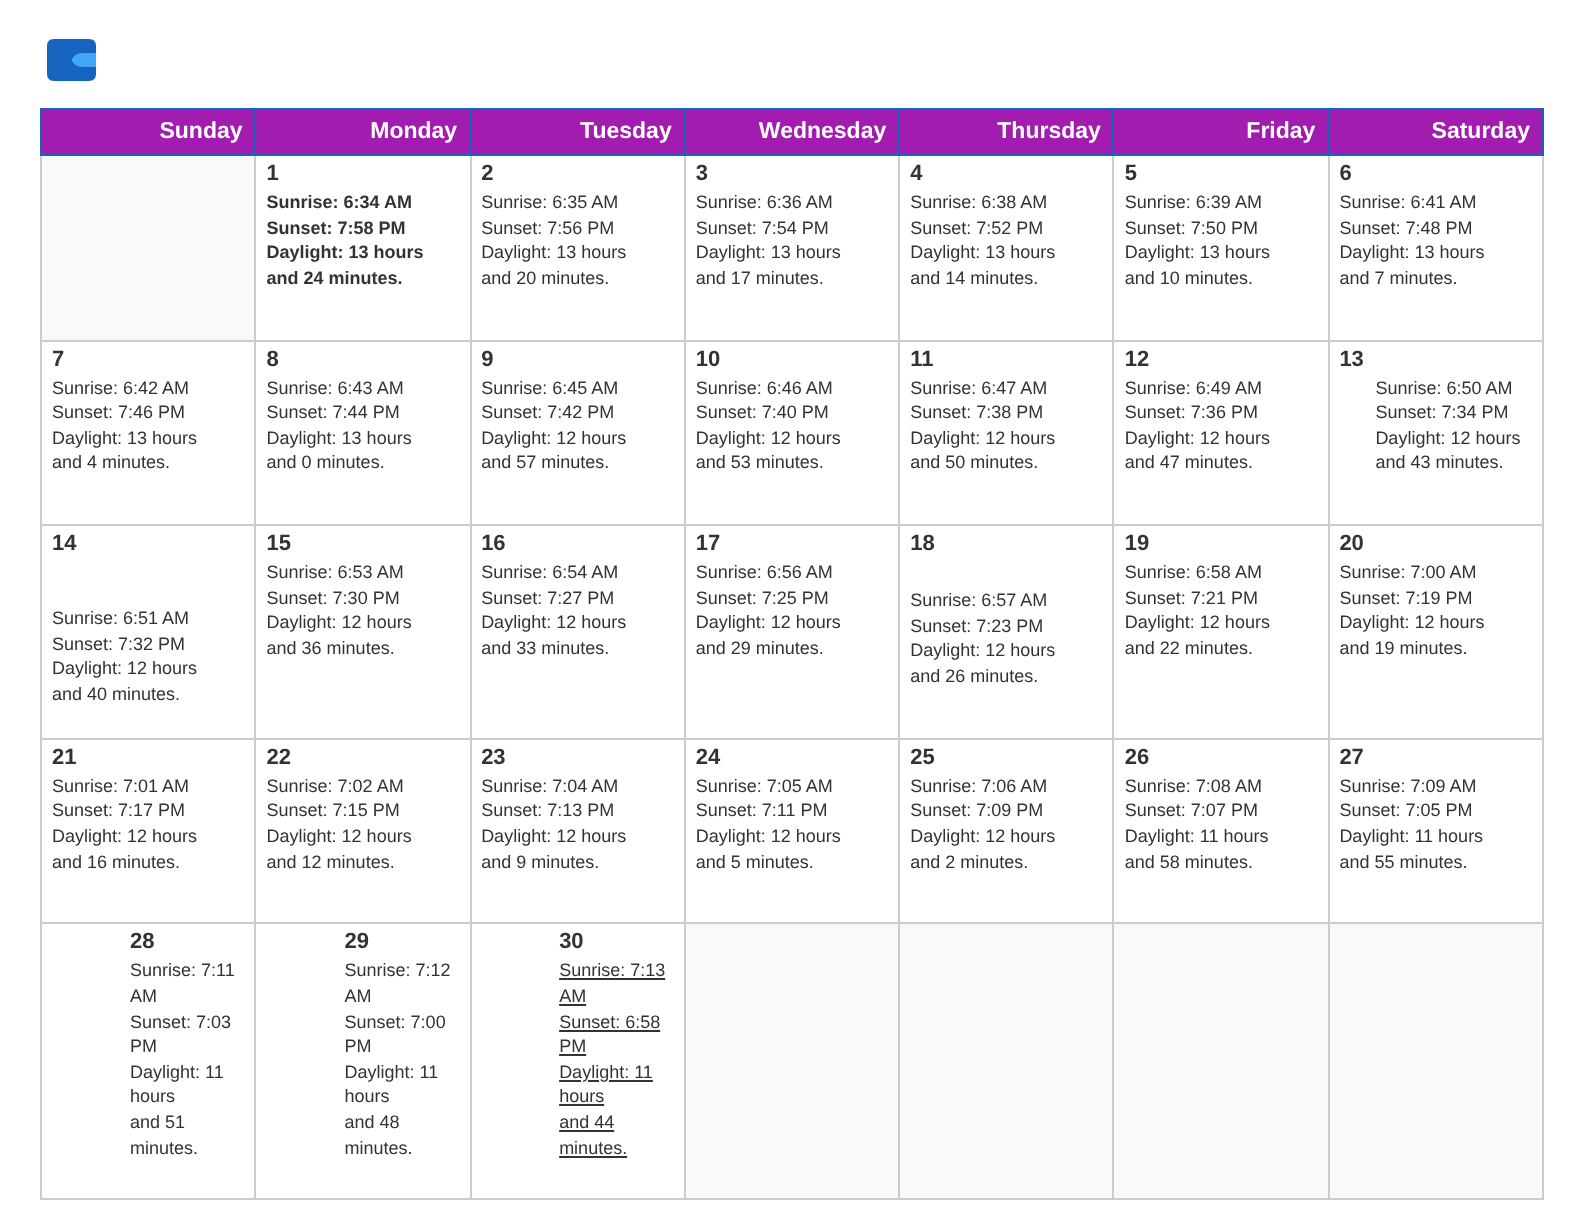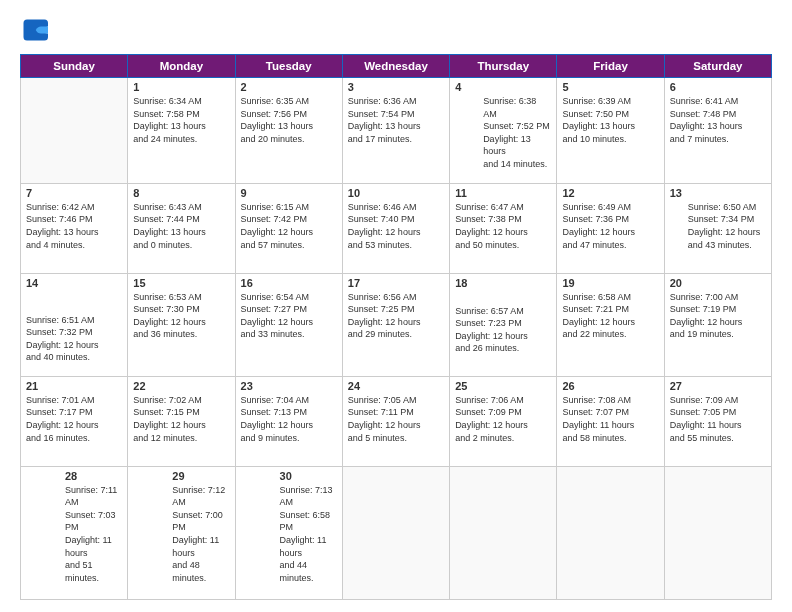--- a/index.html
+++ b/index.html
@@ -52,27 +52,27 @@
     .location {
       font-size: 14px;
       color: #555;
     }
     .calendar {
       width: 100%;
       border-collapse: collapse;
       flex: 1;
     }
     .calendar th {
-      background: #701a75;
+      background: #a21caf;
       color: #fff;
       font-size: 11.5px;
       font-weight: bold;
       padding: 5px 6px;
       border: 1px solid #1565c0;
-      text-align: center;
+      text-align: right;
     }
     .calendar td {
       border: 1px solid #ccc;
       vertical-align: top;
       padding: 3px 5px;
       font-size: 9.5px;
       color: #333;
       width: calc(100% / 7);
       height: 82px;
     }
@@ -126,42 +126,42 @@
           <th>Thursday</th>
           <th>Friday</th>
           <th>Saturday</th>
         </tr>
     </thead>
     <tbody id="calendar-body">
     <tr>
           <td class="empty-cell"></td>
           <td>
             <span class="day-number">1</span>
-            <div class="day-info" style="white-space: pre-line;">Sunrise: 6:34 AM
+            <div class="day-info" style="white-space: pre-line; font-weight: bold;">Sunrise: 6:34 AM
 Sunset: 7:58 PM
 Daylight: 13 hours
 and 24 minutes.</div>
           </td>
           <td>
             <span class="day-number">2</span>
             <div class="day-info" style="white-space: pre-line;">Sunrise: 6:35 AM
 Sunset: 7:56 PM
 Daylight: 13 hours
 and 20 minutes.</div>
           </td>
           <td>
             <span class="day-number">3</span>
             <div class="day-info" style="white-space: pre-line;">Sunrise: 6:36 AM
 Sunset: 7:54 PM
 Daylight: 13 hours
 and 17 minutes.</div>
           </td>
           <td>
             <span class="day-number">4</span>
-            <div class="day-info" style="white-space: pre-line; margin-left: 28px;">Sunrise: 6:38 AM
+            <div class="day-info" style="white-space: pre-line;">Sunrise: 6:38 AM
 Sunset: 7:52 PM
 Daylight: 13 hours
 and 14 minutes.</div>
           </td>
           <td>
             <span class="day-number">5</span>
             <div class="day-info" style="white-space: pre-line;">Sunrise: 6:39 AM
 Sunset: 7:50 PM
 Daylight: 13 hours
 and 10 minutes.</div>
@@ -184,21 +184,21 @@
           </td>
           <td>
             <span class="day-number">8</span>
             <div class="day-info" style="white-space: pre-line;">Sunrise: 6:43 AM
 Sunset: 7:44 PM
 Daylight: 13 hours
 and 0 minutes.</div>
           </td>
           <td>
             <span class="day-number">9</span>
-            <div class="day-info" style="white-space: pre-line;">Sunrise: 6:15 AM
+            <div class="day-info" style="white-space: pre-line;">Sunrise: 6:45 AM
 Sunset: 7:42 PM
 Daylight: 12 hours
 and 57 minutes.</div>
           </td>
           <td>
             <span class="day-number">10</span>
             <div class="day-info" style="white-space: pre-line;">Sunrise: 6:46 AM
 Sunset: 7:40 PM
 Daylight: 12 hours
 and 53 minutes.</div>
@@ -337,21 +337,21 @@
           </td>
           <td>
             <span class="day-number">29</span>
             <div class="day-info" style="white-space: pre-line;">Sunrise: 7:12 AM
 Sunset: 7:00 PM
 Daylight: 11 hours
 and 48 minutes.</div>
           </td>
           <td>
             <span class="day-number">30</span>
-            <div class="day-info" style="white-space: pre-line;">Sunrise: 7:13 AM
+            <div class="day-info" style="white-space: pre-line; text-decoration: underline;">Sunrise: 7:13 AM
 Sunset: 6:58 PM
 Daylight: 11 hours
 and 44 minutes.</div>
           </td>
           <td class="empty-cell"></td>
           <td class="empty-cell"></td>
           <td class="empty-cell"></td>
           <td class="empty-cell"></td>
         </tr>
       </tbody>

